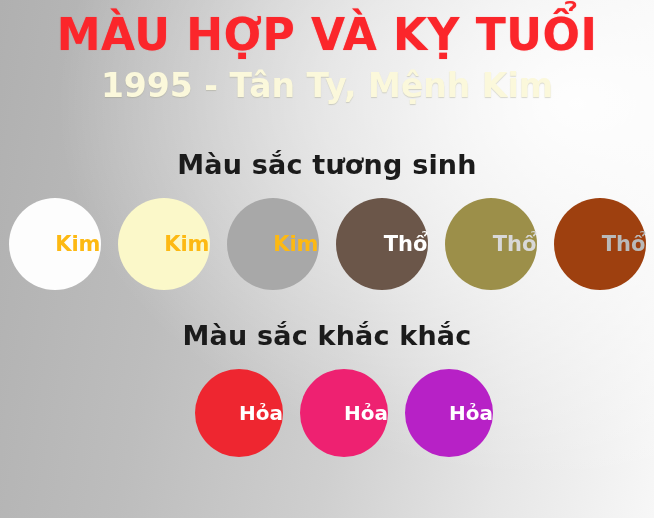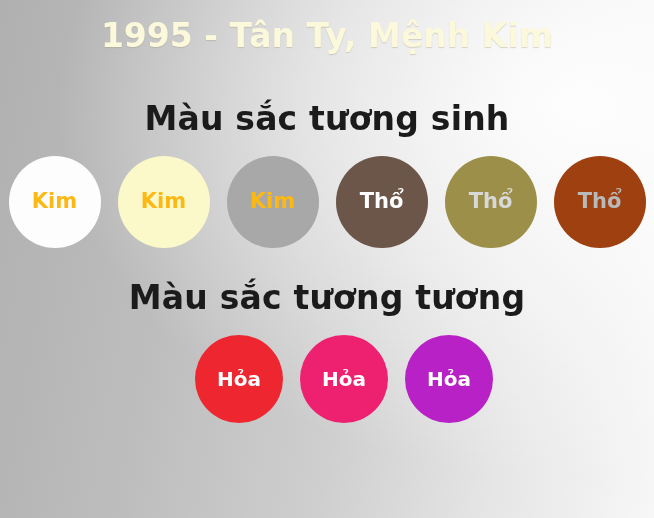--- a/index.html
+++ b/index.html
@@ -50,21 +50,21 @@
     text-shadow: 0 1px 1px rgba(150,150,120,0.35);
     white-space: nowrap;
   }
 
   
   .section-heading {
     margin: 0;
     text-align: center;
     font-family: "DejaVu Sans", sans-serif;
     font-weight: 900;
-    font-size: 33px;
+    font-size: 27px;
     letter-spacing: 0.2px;
     color: #1b1b1b;
   }
   #section-sinh-heading { margin-top: 44px; }
   #section-khac-heading { margin-top: 30px; }
 
   
   .circle-row {
     display: flex;
     justify-content: center;
@@ -73,21 +73,21 @@
   }
   #row-sinh { margin-top: 18px; }
   #row-khac { margin-top: 18px; padding-left: 34px; }
 
   .color-circle {
     width: 92px;
     height: 92px;
     border-radius: 50%;
     display: flex;
     align-items: center;
-    justify-content: center;
+    justify-content: flex-end;
     flex: 0 0 auto;
   }
   .color-circle .circle-label {
     font-family: "DejaVu Sans", sans-serif;
     font-weight: 700;
     font-size: 21px;
     line-height: 1;
     white-space: nowrap;
   }
   #row-khac .color-circle {
@@ -97,20 +97,21 @@
   #row-khac .color-circle .circle-label {
     font-size: 20px;
   }
 </style>
 </head>
 <body>
 
 <div id="poster">
 
   <div class="header">
+    <h1 class="main-title" style="color: rgb(251, 38, 43);">MÀU HỢP VÀ KỴ TUỔI</h1>
     <h2 class="sub-title" style="color: rgb(251, 248, 219);">1995 - Tân Ty, Mệnh Kim</h2>
   </div>
 
   <h3 class="section-heading" id="section-sinh-heading" style="color: rgb(27, 27, 27);">Màu sắc tương sinh</h3>
 
   <div class="circle-row" id="row-sinh">
     <div class="color-circle" style="background-color: rgb(253, 253, 253);">
       <span class="circle-label" style="color: rgb(253, 185, 19);">Kim</span>
     </div>
     <div class="color-circle" style="background-color: rgb(251, 248, 201);">
@@ -123,21 +124,21 @@
       <span class="circle-label" style="color: rgb(255, 255, 255);">Thổ</span>
     </div>
     <div class="color-circle" style="background-color: rgb(156, 143, 73);">
       <span class="circle-label" style="color: rgb(216, 216, 216);">Thổ</span>
     </div>
     <div class="color-circle" style="background-color: rgb(158, 64, 15);">
       <span class="circle-label" style="color: rgb(185, 185, 185);">Thổ</span>
     </div>
   </div>
 
-  <h3 class="section-heading" id="section-khac-heading" style="color: rgb(27, 27, 27);">Màu sắc tương tương</h3>
+  <h3 class="section-heading" id="section-khac-heading" style="color: rgb(27, 27, 27);">Màu sắc khắc khắc</h3>
 
   <div class="circle-row" id="row-khac">
     <div class="color-circle" style="background-color: rgb(238, 38, 48);">
       <span class="circle-label" style="color: rgb(255, 255, 255);">Hỏa</span>
     </div>
     <div class="color-circle" style="background-color: rgb(238, 33, 113);">
       <span class="circle-label" style="color: rgb(255, 255, 255);">Hỏa</span>
     </div>
     <div class="color-circle" style="background-color: rgb(183, 33, 198);">
       <span class="circle-label" style="color: rgb(255, 255, 255);">Hỏa</span>

